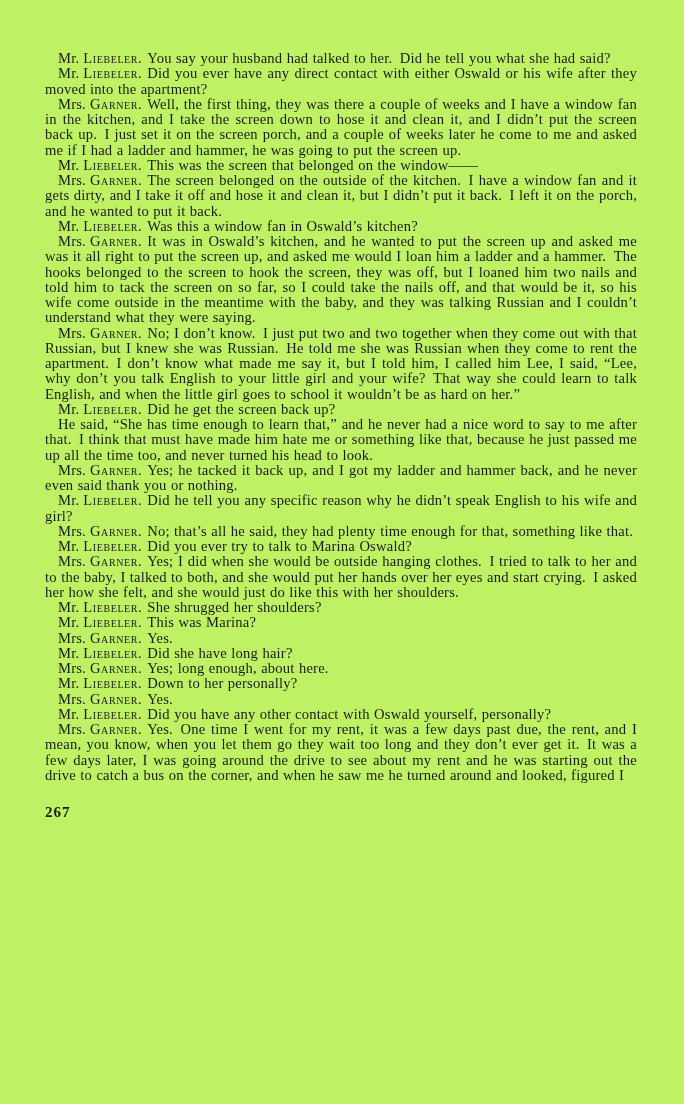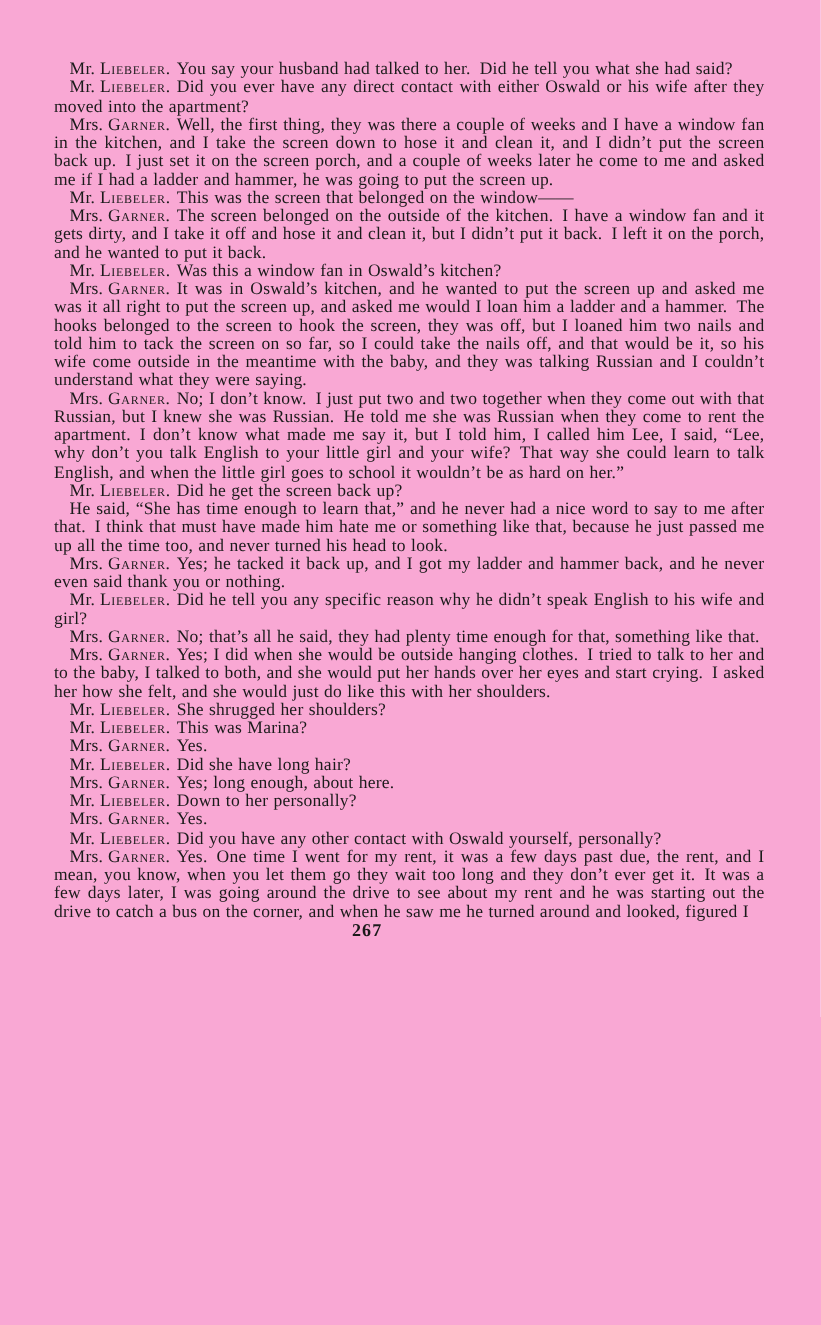--- a/index.html
+++ b/index.html
@@ -1,21 +1,21 @@
 <!DOCTYPE html>
 <html><head>
 <meta charset="utf-8">
 <style>
   html, body { margin: 0; padding: 0; background: #ffffff; }
   .page {
     position: relative;
     width: 684px;
     height: 1104px;
     box-sizing: border-box;
-    background: #f9a8d4;
+    background: #bef264;
     color: #1b1b1b;
     padding: 51px 47px 0 45px;
     font-family: "Liberation Serif", "DejaVu Serif", serif;
     overflow: hidden;
   }
   .transcript { width: 100%; }
   .para {
     margin: 0;
     font-size: 14.6px;
     line-height: 15.25px;
@@ -25,21 +25,22 @@
     word-spacing: 0.5px;
   }
   .speaker-prefix { margin-right: 4px; }
   .speaker-name {
     font-variant: small-caps;
     letter-spacing: 0.6px;
     margin-right: 5px;
   }
   .speaker-prefix:empty, .speaker-name:empty { margin: 0; display: none; }
   .page-number {
-    text-align: center;
+    margin-top: 21px;
+    text-align: left;
     padding-right: 70px;
     font-size: 15px;
     font-weight: bold;
     letter-spacing: 1px;
   }
 </style>
 </head>
 <body>
 
 <div class="page">
@@ -65,20 +66,21 @@
   <p class="para"><span class="speaker-prefix">Mr.</span><span class="speaker-name">Liebeler.</span><span class="para-text">Did he get the screen back up?</span></p>
 
   <p class="para"><span class="para-text">He said, “She has time enough to learn that,” and he never had a nice word to say to me after that. I think that must have made him hate me or something like that, because he just passed me up all the time too, and never turned his head to look.</span></p>
 
   <p class="para"><span class="speaker-prefix">Mrs.</span><span class="speaker-name">Garner.</span><span class="para-text">Yes; he tacked it back up, and I got my ladder and hammer back, and he never even said thank you or nothing.</span></p>
 
   <p class="para"><span class="speaker-prefix">Mr.</span><span class="speaker-name">Liebeler.</span><span class="para-text">Did he tell you any specific reason why he didn’t speak English to his wife and girl?</span></p>
 
   <p class="para"><span class="speaker-prefix">Mrs.</span><span class="speaker-name">Garner.</span><span class="para-text">No; that’s all he said, they had plenty time enough for that, something like that.</span></p>
 
+  <p class="para"><span class="speaker-prefix">Mr.</span><span class="speaker-name">Liebeler.</span><span class="para-text">Did you ever try to talk to Marina Oswald?</span></p>
 
   <p class="para"><span class="speaker-prefix">Mrs.</span><span class="speaker-name">Garner.</span><span class="para-text">Yes; I did when she would be outside hanging clothes. I tried to talk to her and to the baby, I talked to both, and she would put her hands over her eyes and start crying. I asked her how she felt, and she would just do like this with her shoulders.</span></p>
 
   <p class="para"><span class="speaker-prefix">Mr.</span><span class="speaker-name">Liebeler.</span><span class="para-text">She shrugged her shoulders?</span></p>
 
 
   <p class="para"><span class="speaker-prefix">Mr.</span><span class="speaker-name">Liebeler.</span><span class="para-text">This was Marina?</span></p>
 
   <p class="para"><span class="speaker-prefix">Mrs.</span><span class="speaker-name">Garner.</span><span class="para-text">Yes.</span></p>
 

